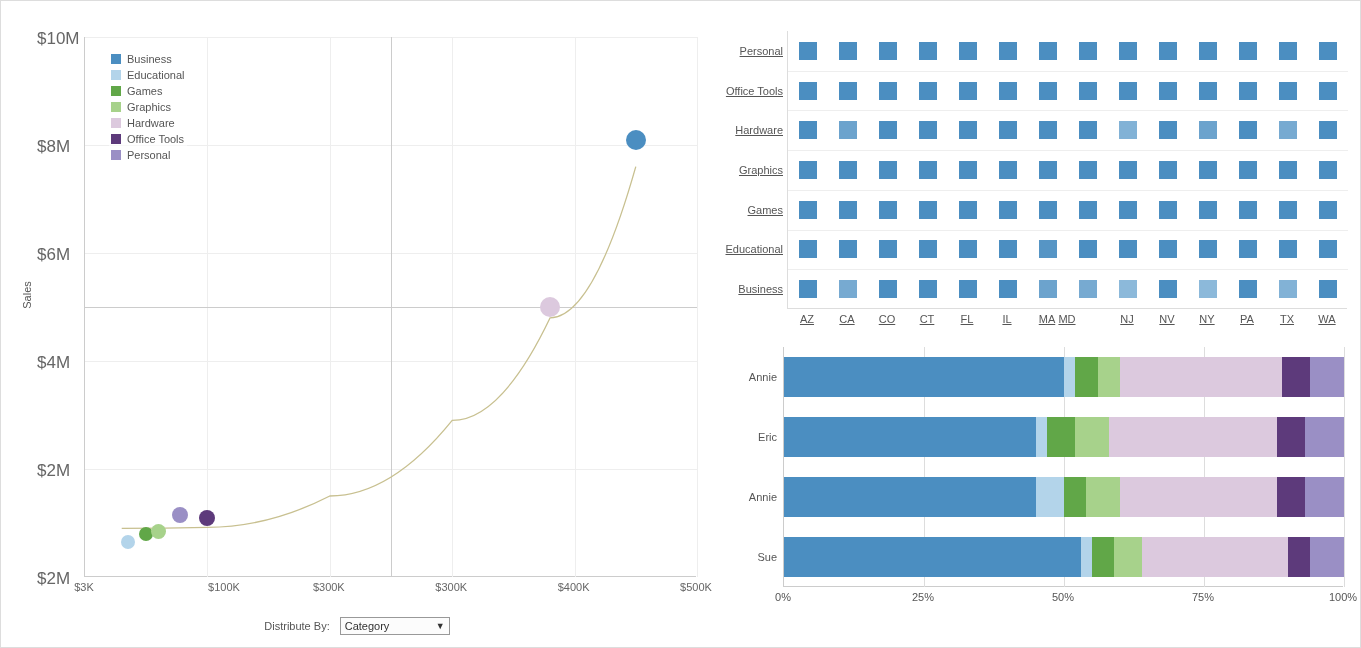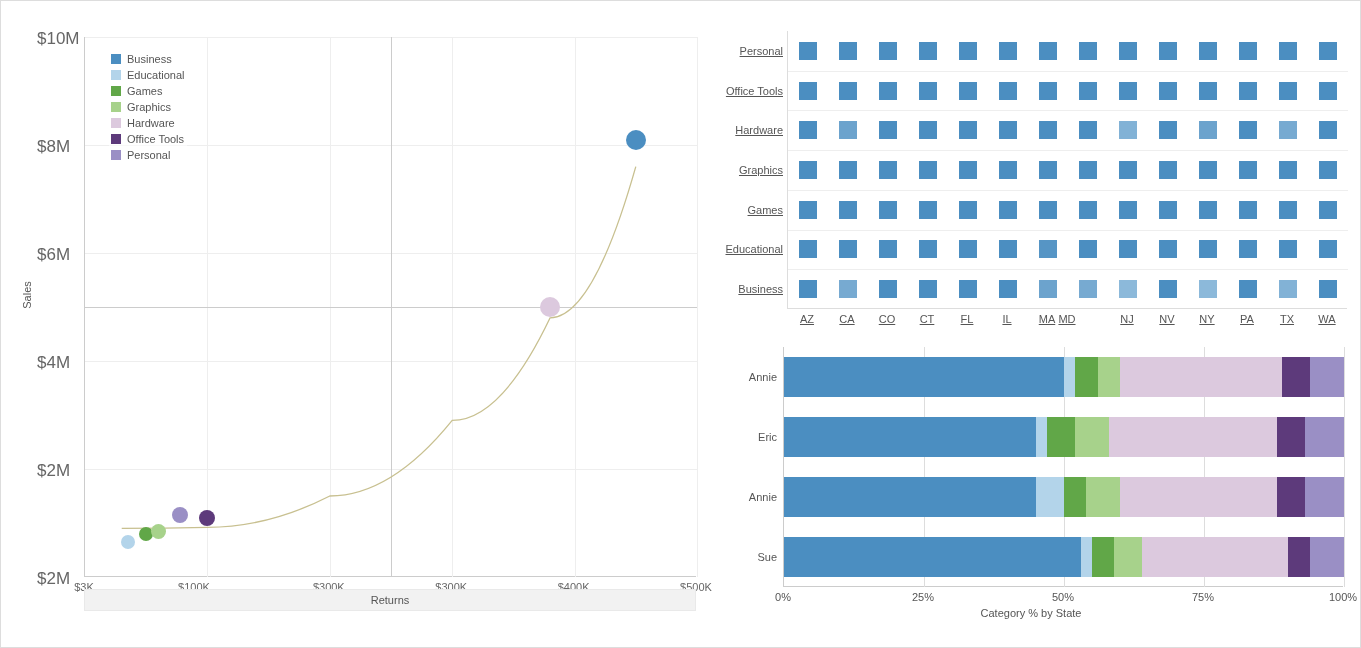--- a/index.html
+++ b/index.html
@@ -257,21 +257,21 @@
             <div class="scatter-point" style="left:54.2px;top:489.8px;width:14px;height:14px;background:#61a748"></div>
             <div class="scatter-point" style="left:65.94px;top:486.6px;width:15px;height:15px;background:#a7d28b"></div>
             <div class="scatter-point" style="left:455.12px;top:260px;width:20px;height:20px;background:#dcc9de"></div>
             <div class="scatter-point" style="left:114.4px;top:472.6px;width:16px;height:16px;background:#5d3a7b"></div>
             <div class="scatter-point" style="left:87.472px;top:469.9px;width:16px;height:16px;background:#9a8fc5"></div>
           </div>
       </div>
 
       <div id="x-ticks">
           <div class="x-tick" style="left:45px">$3K</div>
-          <div class="x-tick" style="left:155px">$100K</div>
+          <div class="x-tick" style="left:185px">$100K</div>
           <div class="x-tick" style="left:289.8px">$300K</div>
           <div class="x-tick" style="left:412.2px">$300K</div>
           <div class="x-tick" style="left:534.6px">$400K</div>
           <div class="x-tick" style="left:657px">$500K</div>
         </div>
 
       <div class="scatter-legend">
         <div id="legend-rows">
             <div class="legend-row">
       <span class="legend-swatch" style="background:#4b8ec1"></span>
@@ -298,22 +298,28 @@
       <span class="legend-label">Office Tools</span>
     </div>
             <div class="legend-row">
       <span class="legend-swatch" style="background:#9a8fc5"></span>
       <span class="legend-label">Personal</span>
     </div>
           </div>
       </div>
     </div>
 
-    <div class="scatter-xband">Returns</div>
-
+
+    <div class="distribute-row">
+      <span>Distribute By:</span>
+      <div class="distribute-select">
+        <span>Category</span>
+        <span class="arrow">▼</span>
+      </div>
+    </div>
   </div>
 
   <div class="right-panel">
 
     <div class="heatmap">
       <div class="hm-grid" id="hm-grid">
           <div class="hm-hline" style="top:39.714285714285715px"></div>
           <div class="hm-hline" style="top:79.42857142857143px"></div>
           <div class="hm-hline" style="top:119.14285714285714px"></div>
           <div class="hm-hline" style="top:158.85714285714286px"></div>
@@ -494,17 +500,16 @@
             <div class="st-seg" style="width:33.6px;background:#9a8fc5"></div>
           </div>
         </div>
       <div id="st-xticks">
           <div class="st-x-tick" style="left:52px">0%</div>
           <div class="st-x-tick" style="left:192px">25%</div>
           <div class="st-x-tick" style="left:332px">50%</div>
           <div class="st-x-tick" style="left:472px">75%</div>
           <div class="st-x-tick" style="left:612px">100%</div>
         </div>
-      <div class="st-xtitle">Category % by State</div>
     </div>
   </div>
 
 </div>
 
 </body></html>

